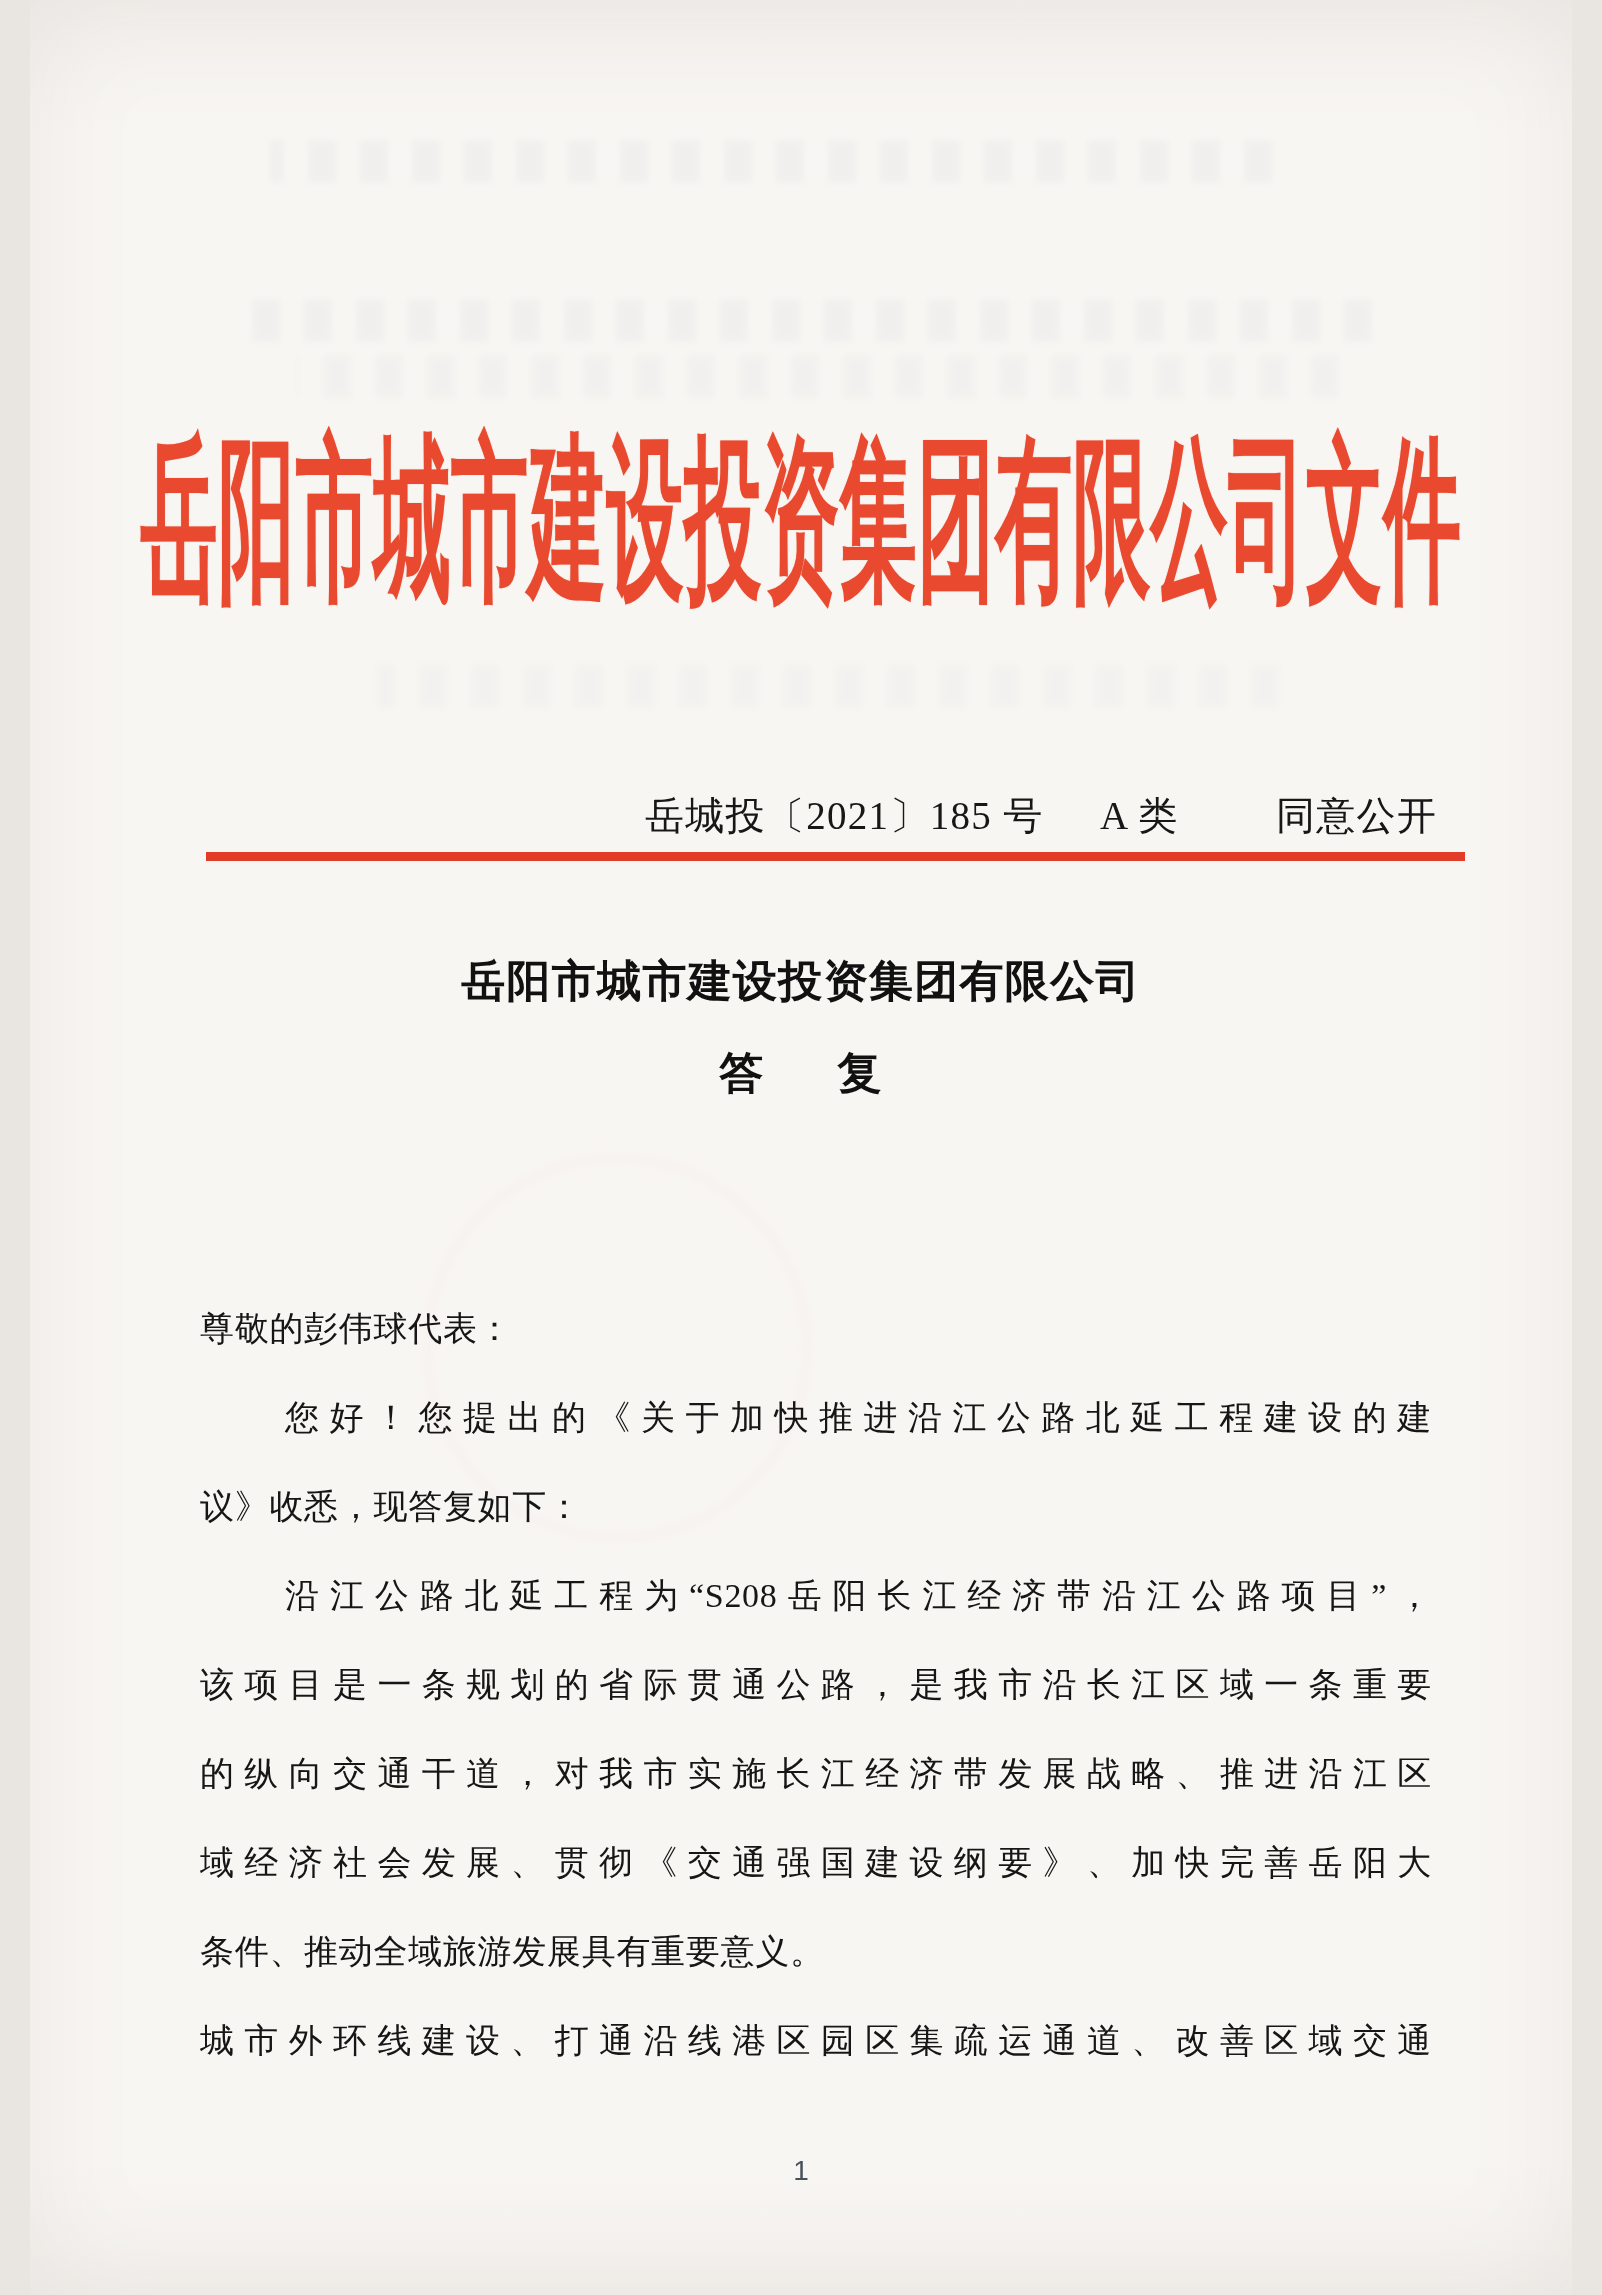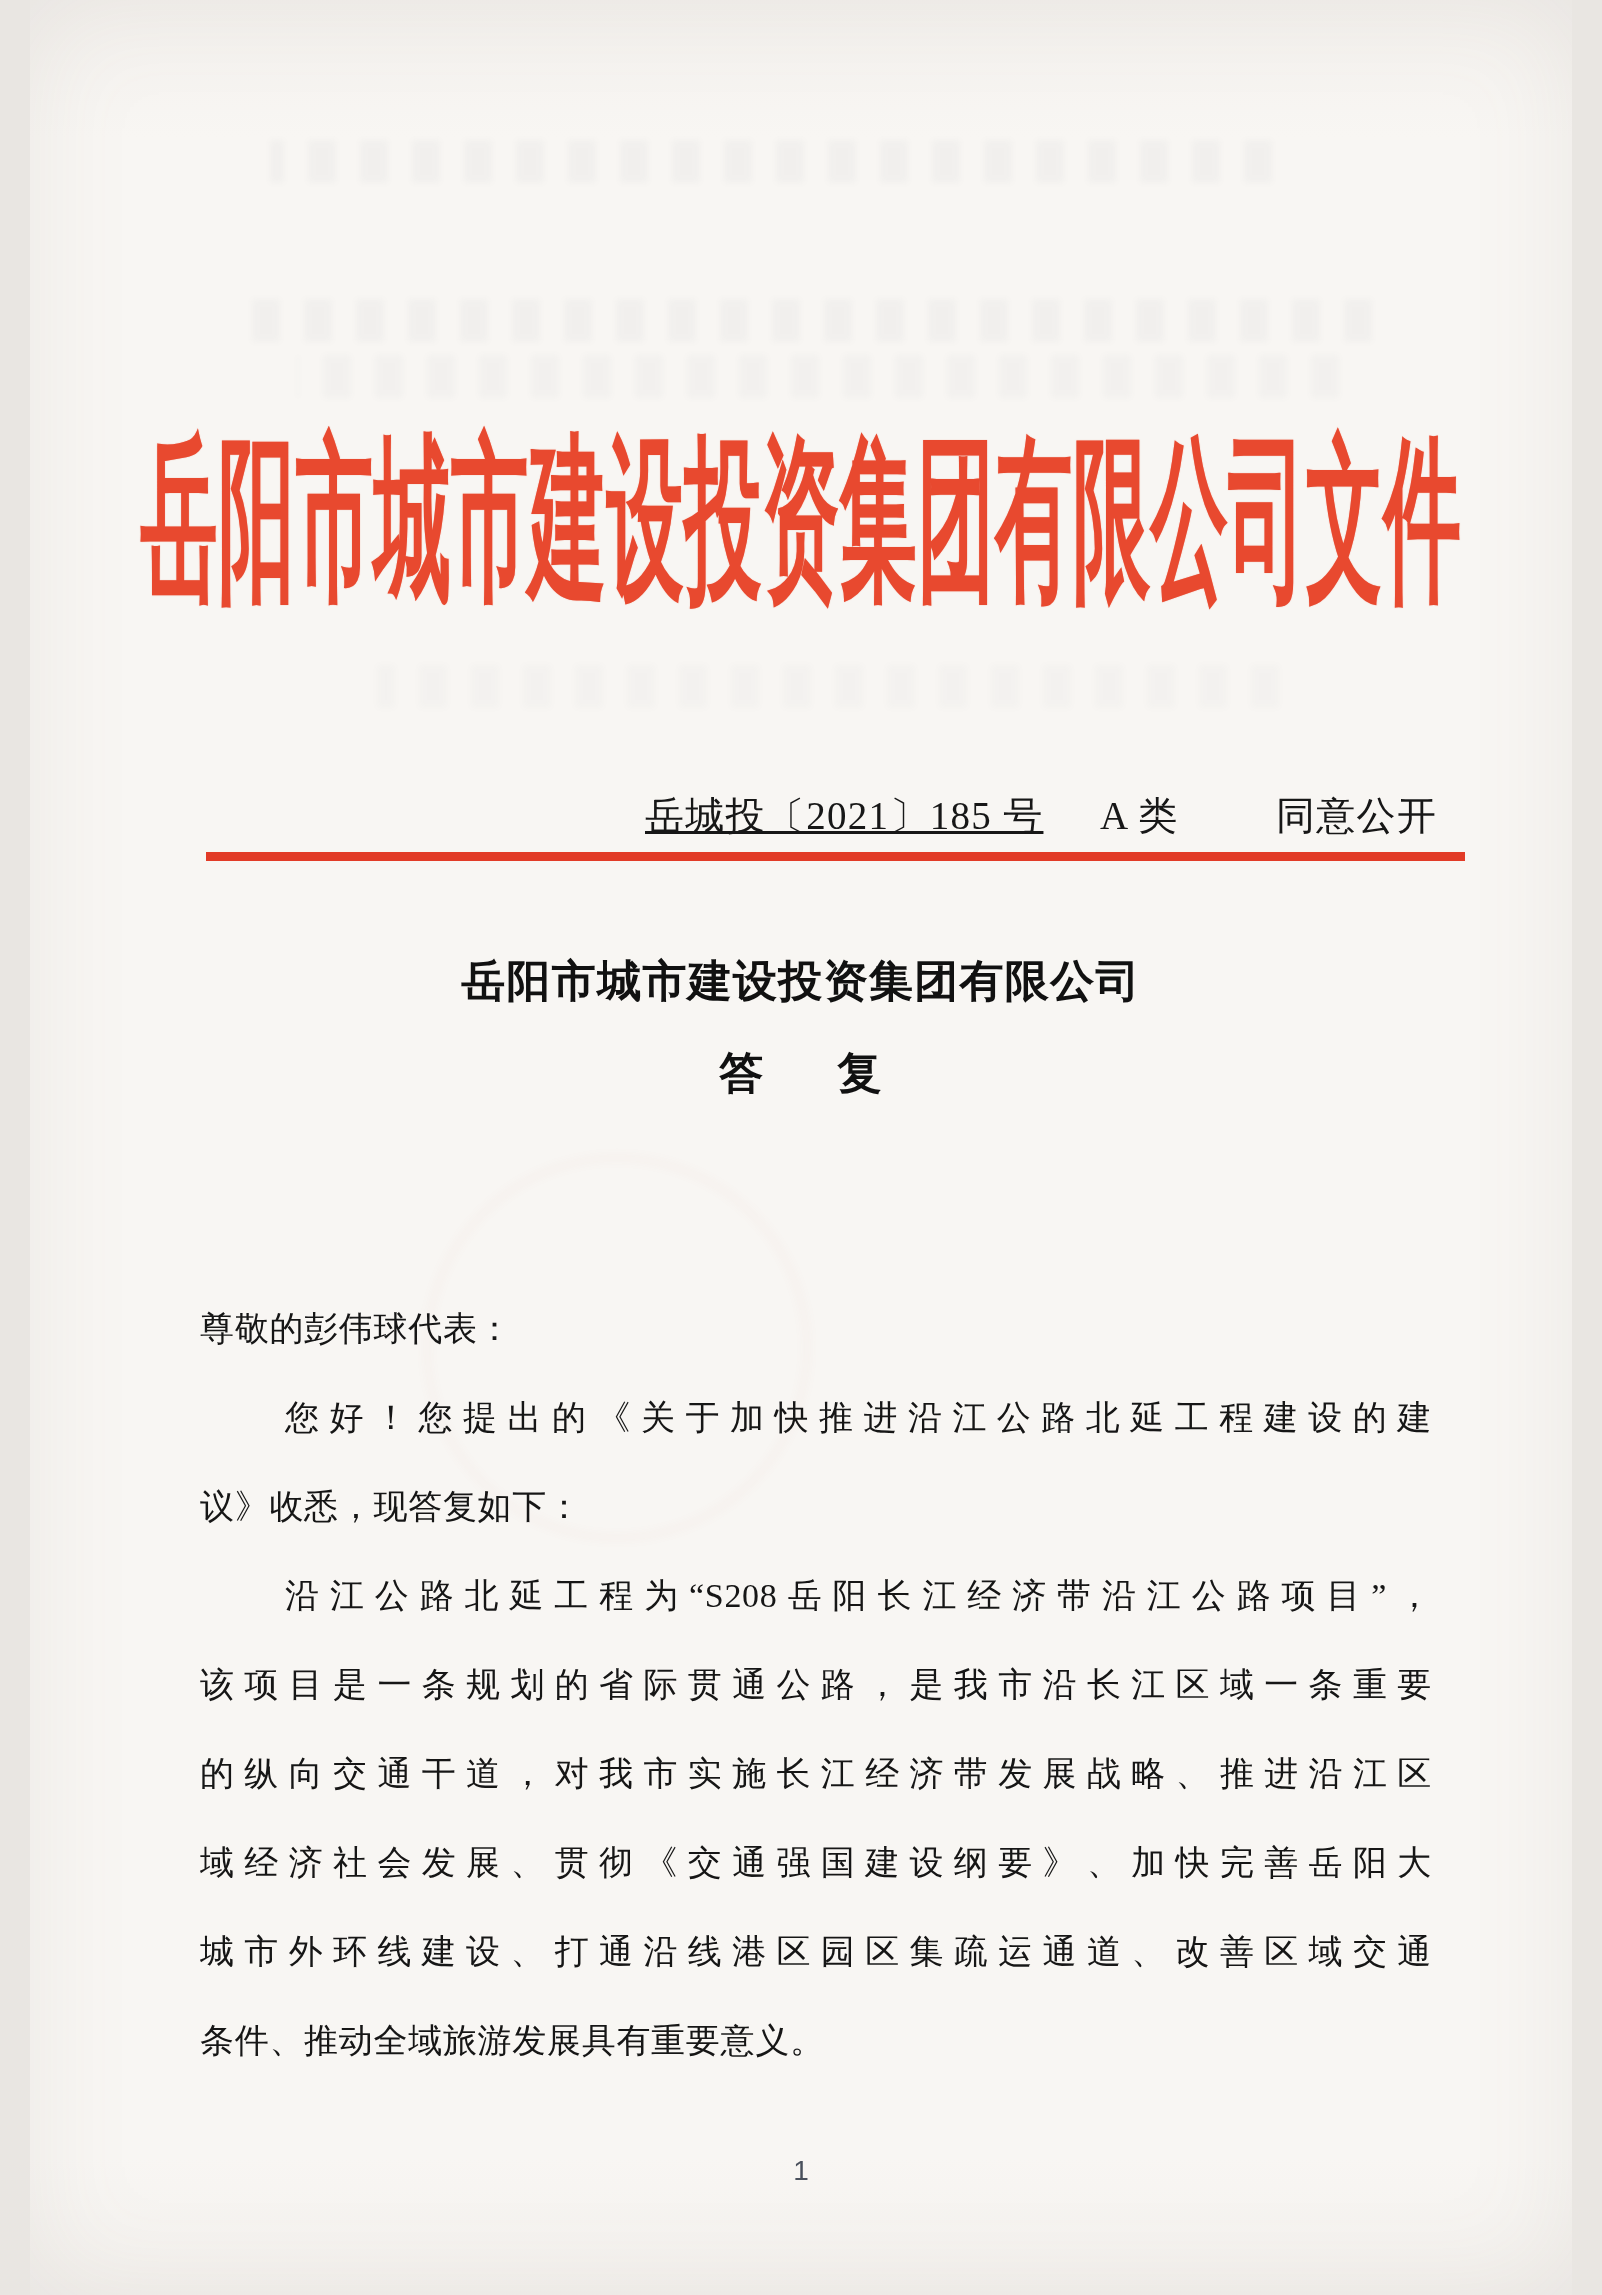--- a/index.html
+++ b/index.html
@@ -62,21 +62,21 @@
   
   .doc-meta {
     position: absolute;
     left: 0; top: 792px;
     width: 100%; height: 48px;
     font-size: 39px;
     line-height: 48px;
     color: #171717;
     letter-spacing: 1.3px;
   }
-  .doc-number    { position: absolute; left: 615px;  white-space: nowrap; text-decoration: underline; }
+  .doc-number    { position: absolute; left: 615px;  white-space: nowrap; }
   .doc-class     { position: absolute; left: 1070px; white-space: nowrap; }
   .doc-publicity { position: absolute; left: 1246px; white-space: nowrap; }
 
   
   .red-rule {
     position: absolute;
     left: 176px; top: 852px;
     width: 1259px; height: 8.7px;
     background: var(--rule_red, #e23b27);
   }
@@ -154,20 +154,20 @@
   </h1>
 
   <main class="body-text">
       <div class="b-line">尊敬的彭伟球代表：</div>
       <div class="b-line full indent">您好！您提出的《关于加快推进沿江公路北延工程建设的建</div>
       <div class="b-line">议》收悉，现答复如下：</div>
       <div class="b-line full indent">沿江公路北延工程为“S208岳阳长江经济带沿江公路项目”，</div>
       <div class="b-line full">该项目是一条规划的省际贯通公路，是我市沿长江区域一条重要</div>
       <div class="b-line full">的纵向交通干道，对我市实施长江经济带发展战略、推进沿江区</div>
       <div class="b-line full">域经济社会发展、贯彻《交通强国建设纲要》、加快完善岳阳大</div>
+      <div class="b-line">条件、推动全域旅游发展具有重要意义。</div>
       <div class="b-line full">城市外环线建设、打通沿线港区园区集疏运通道、改善区域交通</div>
-      <div class="b-line">条件、推动全域旅游发展具有重要意义。</div>
     </main>
 
   <footer class="page-number">1</footer>
 
 </div>
 
 
 </body></html>

